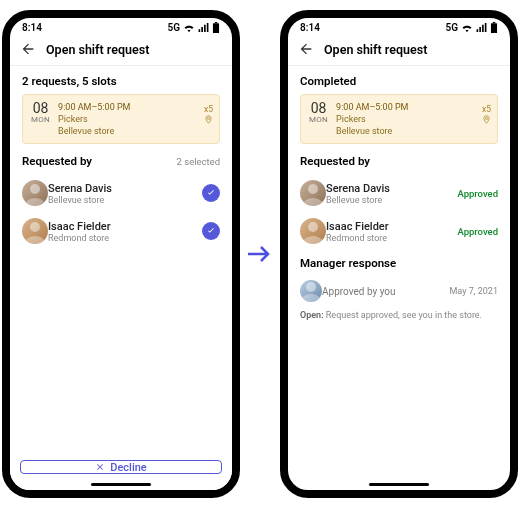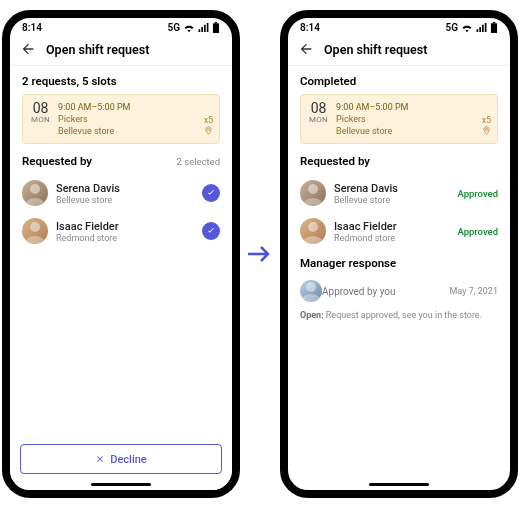--- a/index.html
+++ b/index.html
@@ -20,26 +20,26 @@
   .summary { font-size:11.5px; font-weight:600; margin-bottom:6px; }
   .shiftcard {
     display:flex; gap:8px; background:#fdf3dc; border:1px solid #f1e0b4;
     border-radius:4px; padding:6px 8px; margin-bottom:10px; position:relative;
   }
   .shiftcard .datecol { text-align:center; color:#333; }
   .shiftcard .daynum { font-size:14px; font-weight:400; line-height:1; }
   .shiftcard .daylbl { font-size:8px; color:#777; letter-spacing:0.3px; }
   .shiftcard .info { font-size:9px; line-height:1.35; color:#8a6d1f; }
   .shiftcard .info .time { color:#7a5c10; }
-  .shiftcard .meta { position:absolute; right:6px; top:20px; text-align:right; font-size:8.5px; color:#a9862e;margin-left:28px; }
+  .shiftcard .meta { position:absolute; right:6px; top:9px; text-align:right; font-size:8.5px; color:#a9862e;margin-left:28px; }
   .shiftcard .pin { margin-top:1px; }
   .section-head { display:flex; justify-content:space-between; align-items:baseline; margin:2px 0 6px; }
   .section-head .label { font-size:11.5px; font-weight:600; }
   .section-head .hint { font-size:9.5px; color:#888; }
-  .person { display:flex; align-items:center; gap:8px; padding:6px 0; }
+  .person { display:flex; align-items:center; padding:6px 0; }
   .avatar { width:26px; height:26px; border-radius:50%; flex-shrink:0; background:linear-gradient(135deg,#c9b29b,#8b6f57); position:relative; overflow:hidden; }
   .avatar::after{ content:""; position:absolute; left:50%; top:45%; width:10px; height:10px; background:rgba(255,255,255,.45); border-radius:50%; transform:translate(-50%,-80%); }
   .avatar::before{ content:""; position:absolute; left:50%; bottom:-6px; width:20px; height:14px; background:rgba(255,255,255,.35); border-radius:50% 50% 0 0; transform:translateX(-50%);}
   .avatar.a2{ background:linear-gradient(135deg,#d9b58b,#b07d4e); }
   .avatar.a3{ background:linear-gradient(135deg,#bcd0e6,#6c88a8); }
   .person .text { flex:1; }
   .person .name { font-size:11px; font-weight:500; color:#222; }
   .person .sub  { font-size:9px; color:#888; }
   .check {
     width:18px; height:18px; border-radius:50%; background:#5558d9;
@@ -48,21 +48,21 @@
   .approved { font-size:9.5px; color:#108a2c; font-weight:500; }
   .mgr-line { display:flex; align-items:center; padding:4px 0 2px;}
   .mgr-line .msg { flex:1; font-size:10px; color:#777; }
   .mgr-line .date { font-size:9px; color:#888; }
   .note { font-size:9px; color:#888; margin-top:6px; }
   .note b { color:#666; font-weight:600; }
   .footer {
     position:absolute; left:0; right:0; bottom:0;
     display:flex; gap:8px; padding:8px 10px 16px; background:#fff;
   }
-  .btn { flex:1; height:30px; border-radius:4px; font-size:11px; font-weight:500;
+  .btn { flex:1; height:14px; border-radius:4px; font-size:11px; font-weight:500;
          display:flex; align-items:center; justify-content:center; gap:5px; }
   .btn.decline { border:1px solid #5558d9; color:#5558d9; background:#fff; }
   .btn.approve { background:#5558d9; color:#fff; }
   .homebar { position:absolute; bottom:4px; left:50%; transform:translateX(-50%);
              width:60px; height:3px; border-radius:3px; background:#000; }
   .arrow { flex-shrink:0; }
 </style>
 </head>
 <body>
 

